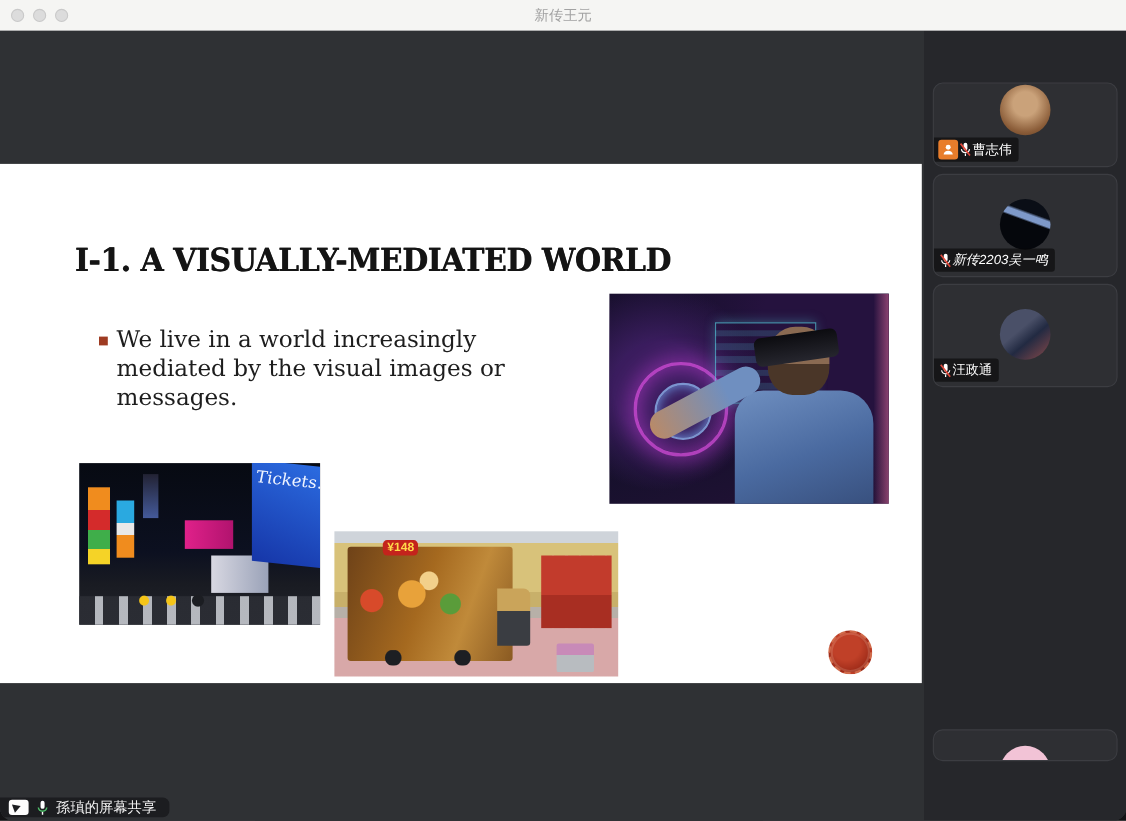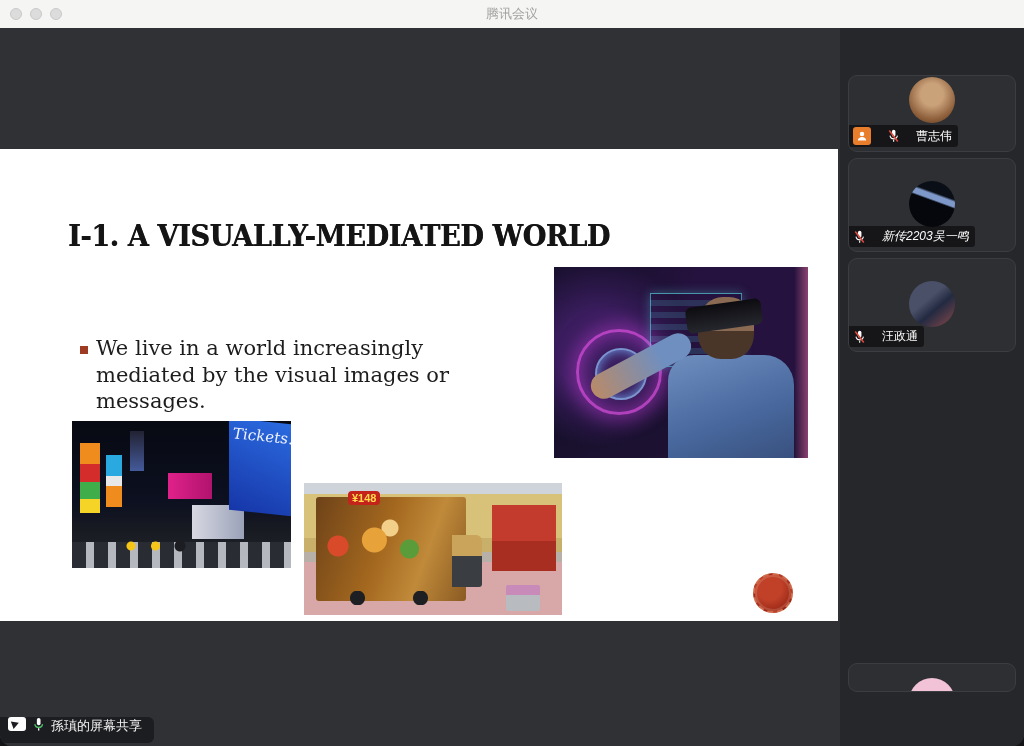--- a/index.html
+++ b/index.html
@@ -14,21 +14,21 @@
   .win-title { width:100%; text-align:center; font-size:13px; color:#a2a2a2; }
 
   
   .content { position:absolute; top:28px; left:0; width:1024px; height:718px; }
   .main { position:absolute; left:0; top:0; width:840px; height:718px; background:#2f3134; }
   .sidebar { position:absolute; left:840px; top:0; width:184px; height:718px; background:#26272b; }
 
   
   .slide { position:absolute; left:0; top:121px; width:838px; height:472px; background:#ffffff; }
   .slide-title { position:absolute; left:68px; top:70px; font-family:"DejaVu Serif", serif; font-weight:900; font-size:29px; letter-spacing:-0.5px; color:#141414; transform:scaleX(0.94); transform-origin:left; white-space:nowrap; text-shadow:0.4px 0.4px 0 #2a2a2a; }
-  .bullet-row { position:absolute; left:80px; top:146px; width:385px; display:flex;margin-top:40px; }
+  .bullet-row { position:absolute; left:90px; top:146px; width:385px; display:flex; }
   .bullet-sq { width:8px; height:8px; background:#9e3b22; margin:11px 8px 0 0; flex:0 0 8px; }
   .bullet-text { font-family:"DejaVu Serif", serif; font-size:21px; line-height:1.27; color:#1d1d1d; }
 
   .photo { position:absolute; overflow:hidden; }
 
   
   .photo-ts { left:72px; top:272px; width:219px; height:147px; background:linear-gradient(180deg,#070a12 0%,#0c1020 55%,#191b22 75%,#23252c 100%); }
   .ts-tickets { position:absolute; right:0; top:0; width:62px; height:92px; background:linear-gradient(200deg,#2b6be0,#1636a8); color:#eef3ff; font-family:"DejaVu Serif", serif; font-style:italic; font-size:15px; padding:6px 4px; transform:skewY(6deg); }
   .ts-pink { position:absolute; left:96px; top:52px; width:44px; height:26px; background:linear-gradient(90deg,#e0218a,#b1136e); }
   .ts-bb1 { position:absolute; left:8px; top:22px; width:20px; height:70px; background:linear-gradient(180deg,#f08c1e 0 30%,#d42b2b 30% 55%,#3fae4a 55% 80%,#f5d327 80% 100%); }
@@ -57,29 +57,29 @@
   .vr-head { position:absolute; left:34px; top:8px; width:56px; height:62px; background:linear-gradient(180deg,#8a6a52 0 55%,#4a3628 55%); border-radius:45% 45% 40% 40%; }
   .vr-headset { position:absolute; left:22px; top:14px; width:76px; height:26px; background:linear-gradient(180deg,#0c0c10,#26262e); border-radius:6px; transform:rotate(-8deg); }
   .vr-body { position:absolute; left:4px; top:66px; width:126px; height:104px; background:linear-gradient(160deg,#6f8fc0 0%,#4a6aa0 55%,#38507e 100%); border-radius:26px 30px 0 0; }
   .vr-arm { position:absolute; left:-78px; top:64px; width:110px; height:26px; background:linear-gradient(90deg,#b98a68,#6f8fc0 70%); border-radius:13px; transform:rotate(-28deg); }
   .vr-glowedge { position:absolute; right:0; top:0; width:14px; height:100%; background:linear-gradient(90deg,transparent,rgba(224,106,154,.55)); }
 
   
   .stamp { position:absolute; left:753px; top:424px; width:40px; height:40px; border-radius:50%; background:radial-gradient(circle at 40% 35%,#c04028 0 40%,#9c2a18 75%,#8a2312 100%); border:2px dashed #d06a4a; box-shadow:inset 0 0 0 2px rgba(255,220,200,.18); }
 
   
-  .share-pill { position:absolute; left:0; bottom:3px; height:26px; display:flex; align-items:flex-start; gap:6px; padding:0 12px 0 8px; background:#1c1d20; border-radius:0 6px 6px 0; }
+  .share-pill { position:absolute; left:0; bottom:3px; height:18px; display:flex; align-items:center; gap:6px; padding:0 12px 0 8px; background:#1c1d20; border-radius:0 6px 6px 0; }
   .share-pill .label { color:#f2f2f2; font-size:13px; }
   .icon-screen { width:18px; height:14px; background:#fdfdfd; border-radius:3px; position:relative; }
   .icon-screen::after { content:""; position:absolute; left:4px; top:3px; border-left:7px solid #1c1d20; border-top:4px solid transparent; border-bottom:4px solid transparent; transform:rotate(-20deg); }
 
   
   .tile { position:absolute; left:8px; width:168px; background:#2e2f33; border:1px solid #3c3d42; border-radius:9px; overflow:hidden; }
   .tile .avatar { position:absolute; left:50%; transform:translateX(-50%); width:46px; height:46px; border-radius:50%; }
-  .namebar { position:absolute; left:0; bottom:4px; max-width:164px; display:flex; align-items:center; gap:16px; background:rgba(8,8,8,.62); padding:2px 6px 2px 4px; border-radius:0 3px 3px 0; }
+  .namebar { position:absolute; left:0; bottom:4px; max-width:164px; display:flex; align-items:center; gap:0; background:rgba(8,8,8,.62); padding:2px 6px 2px 4px; border-radius:0 3px 3px 0; }
   .namebar .pname { color:#fff; font-size:12px; white-space:nowrap; }
   .badge-role { width:18px; height:18px; background:#e87d2b; border-radius:3px; display:flex; align-items:center; justify-content:center; flex:0 0 18px; }
 
   .t1 { top:47px; height:77px; }  .t1 .avatar { top:1px; background:radial-gradient(circle at 50% 38%,#caa27a 0 30%,#8a5c38 70%,#5a3a22 100%); }
   .t2 { top:130px; height:94px;font-style:italic; } .t2 .avatar { top:22px; background:linear-gradient(20deg,#05070c 55%,#7e99c9 58% 66%,#0a0e16 70%); }
   .t3 { top:230px; height:94px; } .t3 .avatar { top:22px; background:linear-gradient(140deg,#4a5068 0 40%,#222a42 60%,#8a4a4a 100%); }
   .t4 { top:330px; height:92px; } .t4 .avatar { top:20px; background:radial-gradient(ellipse at 55% 75%, #c0392b 0 9px, transparent 10px),radial-gradient(circle at 30% 35%, #2b2b33 0 7px, transparent 8px),radial-gradient(circle at 72% 30%, #2b2b33 0 8px, transparent 9px),radial-gradient(circle at 18% 45%, #e8963a 0 5px, transparent 6px),#f0f0ee; }
   .t5 { top:428px; height:94px; } .t5 .avatar { top:22px; background:linear-gradient(200deg,#8fa8c8 0 45%,#d9b25a 60% 85%,#4a6a3a 100%); }
   .t6 { top:528px; height:99px; border:2px solid #34b04a; background:#6a5436; }
   .t7 { top:635px; height:29px; } .t7 .avatar { top:14px; background:#f2c3d6; }
@@ -101,21 +101,21 @@
 <body>
 
 <div class="window">
 
   <div class="titlebar">
     <div class="traffic">
       <span></span>
       <span></span>
       <span></span>
     </div>
-    <div class="win-title">腾讯会议</div>
+    <div class="win-title">新传王元</div>
   </div>
 
   <div class="content">
     <div class="main">
 
       <div class="slide">
         <div class="slide-title">I-1. A VISUALLY-MEDIATED WORLD</div>
 
         <div class="bullet-row">
           <span class="bullet-sq"></span>

